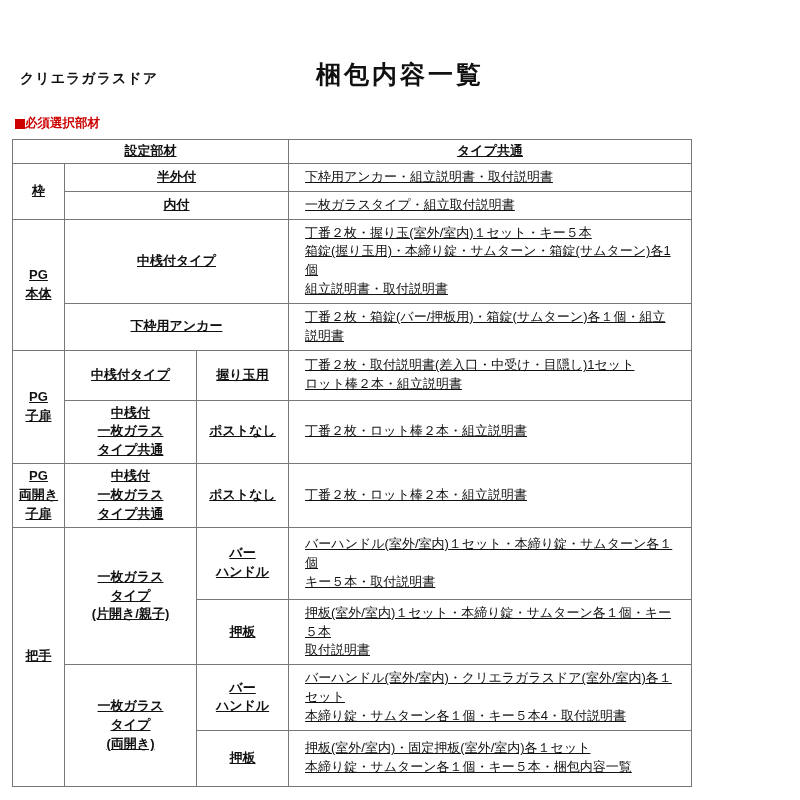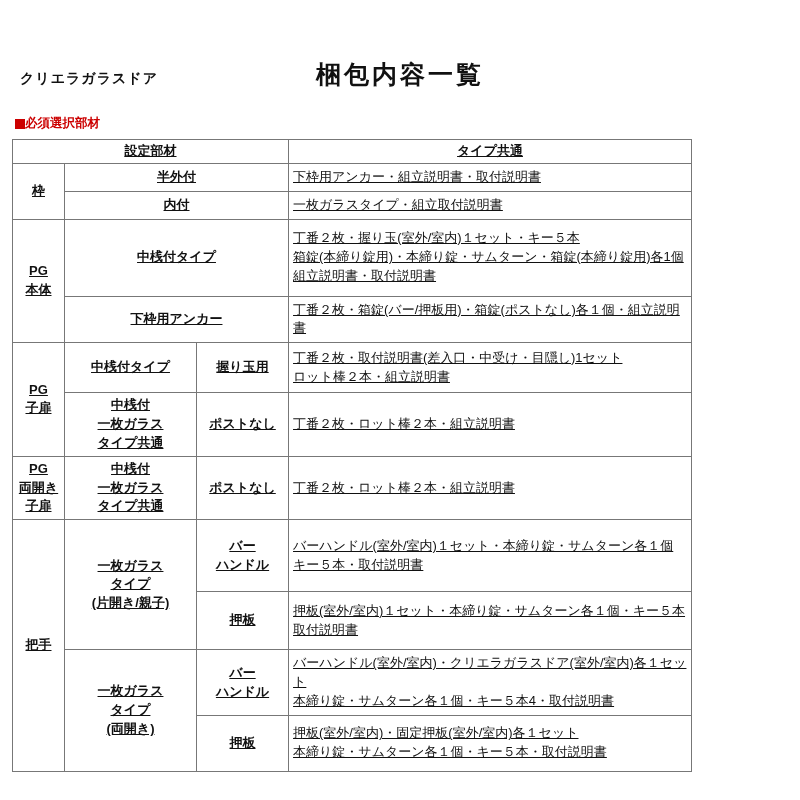--- a/index.html
+++ b/index.html
@@ -62,21 +62,21 @@
   }
   .cat, .type, .sub {
     font-weight: 700;
     text-align: center;
     white-space: pre-line;
   }
   .content {
     font-weight: 400;
     text-align: left;
     white-space: pre-line;
-    padding: 4px 4px;
+    padding: 4px 16px;
   }
 </style>
 </head>
 <body>
 
 <div class="page">
 
   <div class="doc-header">
     <div class="product-name">クリエラガラスドア</div>
     <div class="doc-title">梱包内容一覧</div>
@@ -110,26 +110,26 @@
       <tr style="height:26px">
         <td class="type" colspan="2">内付</td>
         <td class="content">一枚ガラスタイプ・組立取付説明書</td>
       </tr>
 
       <tr style="height:77px">
         <th class="cat" rowspan="2">PG
 本体</th>
         <td class="type" colspan="2">中桟付タイプ</td>
         <td class="content">丁番２枚・握り玉(室外/室内)１セット・キー５本
-箱錠(本締り錠用)・本締り錠・サムターン・箱錠(本締り錠用)各1個
+箱錠(握り玉用)・本締り錠・サムターン・箱錠(サムターン)各1個
 組立説明書・取付説明書</td>
       </tr>
       <tr style="height:40px">
         <td class="type" colspan="2">下枠用アンカー</td>
-        <td class="content">丁番２枚・箱錠(バー/押板用)・箱錠(ポストなし)各１個・組立説明書</td>
+        <td class="content">丁番２枚・箱錠(バー/押板用)・箱錠(サムターン)各１個・組立説明書</td>
       </tr>
 
       <tr style="height:50px">
         <th class="cat" rowspan="2">PG
 子扉</th>
         <td class="type">中桟付タイプ</td>
         <td class="sub">握り玉用</td>
         <td class="content">丁番２枚・取付説明書(差入口・中受け・目隠し)1セット
 ロット棒２本・組立説明書</td>
       </tr>
@@ -172,18 +172,18 @@
 タイプ
 (両開き)</td>
         <td class="sub">バー
 ハンドル</td>
         <td class="content">バーハンドル(室外/室内)・クリエラガラスドア(室外/室内)各１セット
 本締り錠・サムターン各１個・キー５本4・取付説明書</td>
       </tr>
       <tr style="height:56px">
         <td class="sub">押板</td>
         <td class="content">押板(室外/室内)・固定押板(室外/室内)各１セット
-本締り錠・サムターン各１個・キー５本・取付説明書</td>
+本締り錠・サムターン各１個・キー５本・梱包内容一覧</td>
       </tr>
     </tbody>
   </table>
 
 </div>
 
 </body></html>

